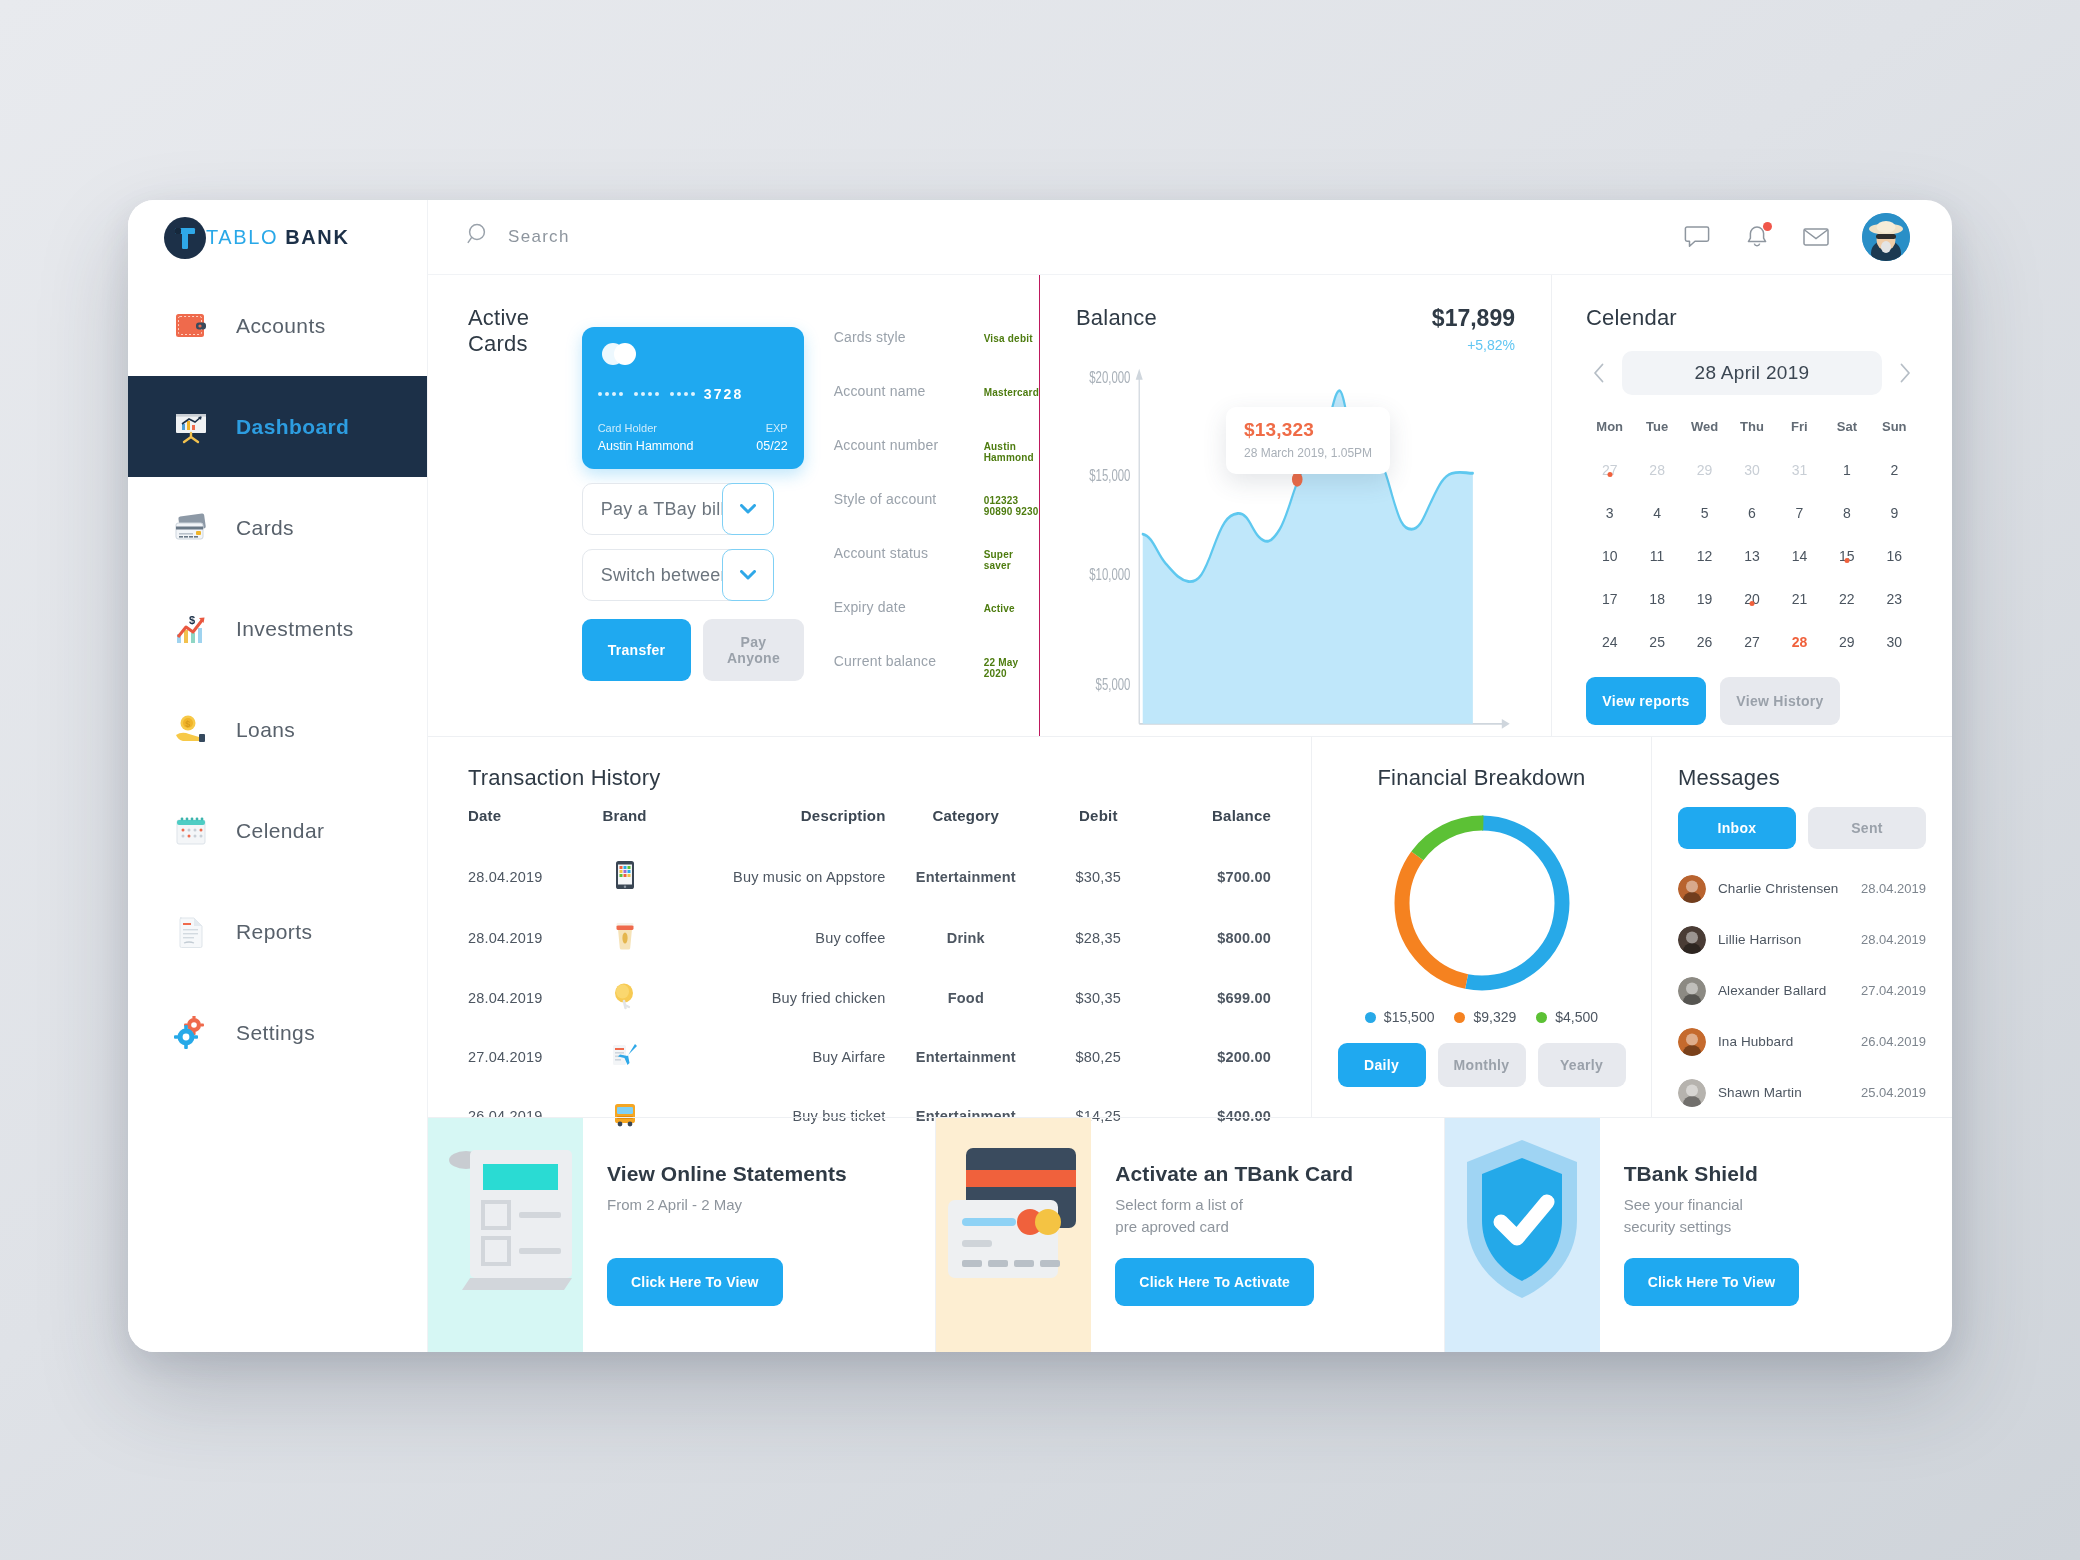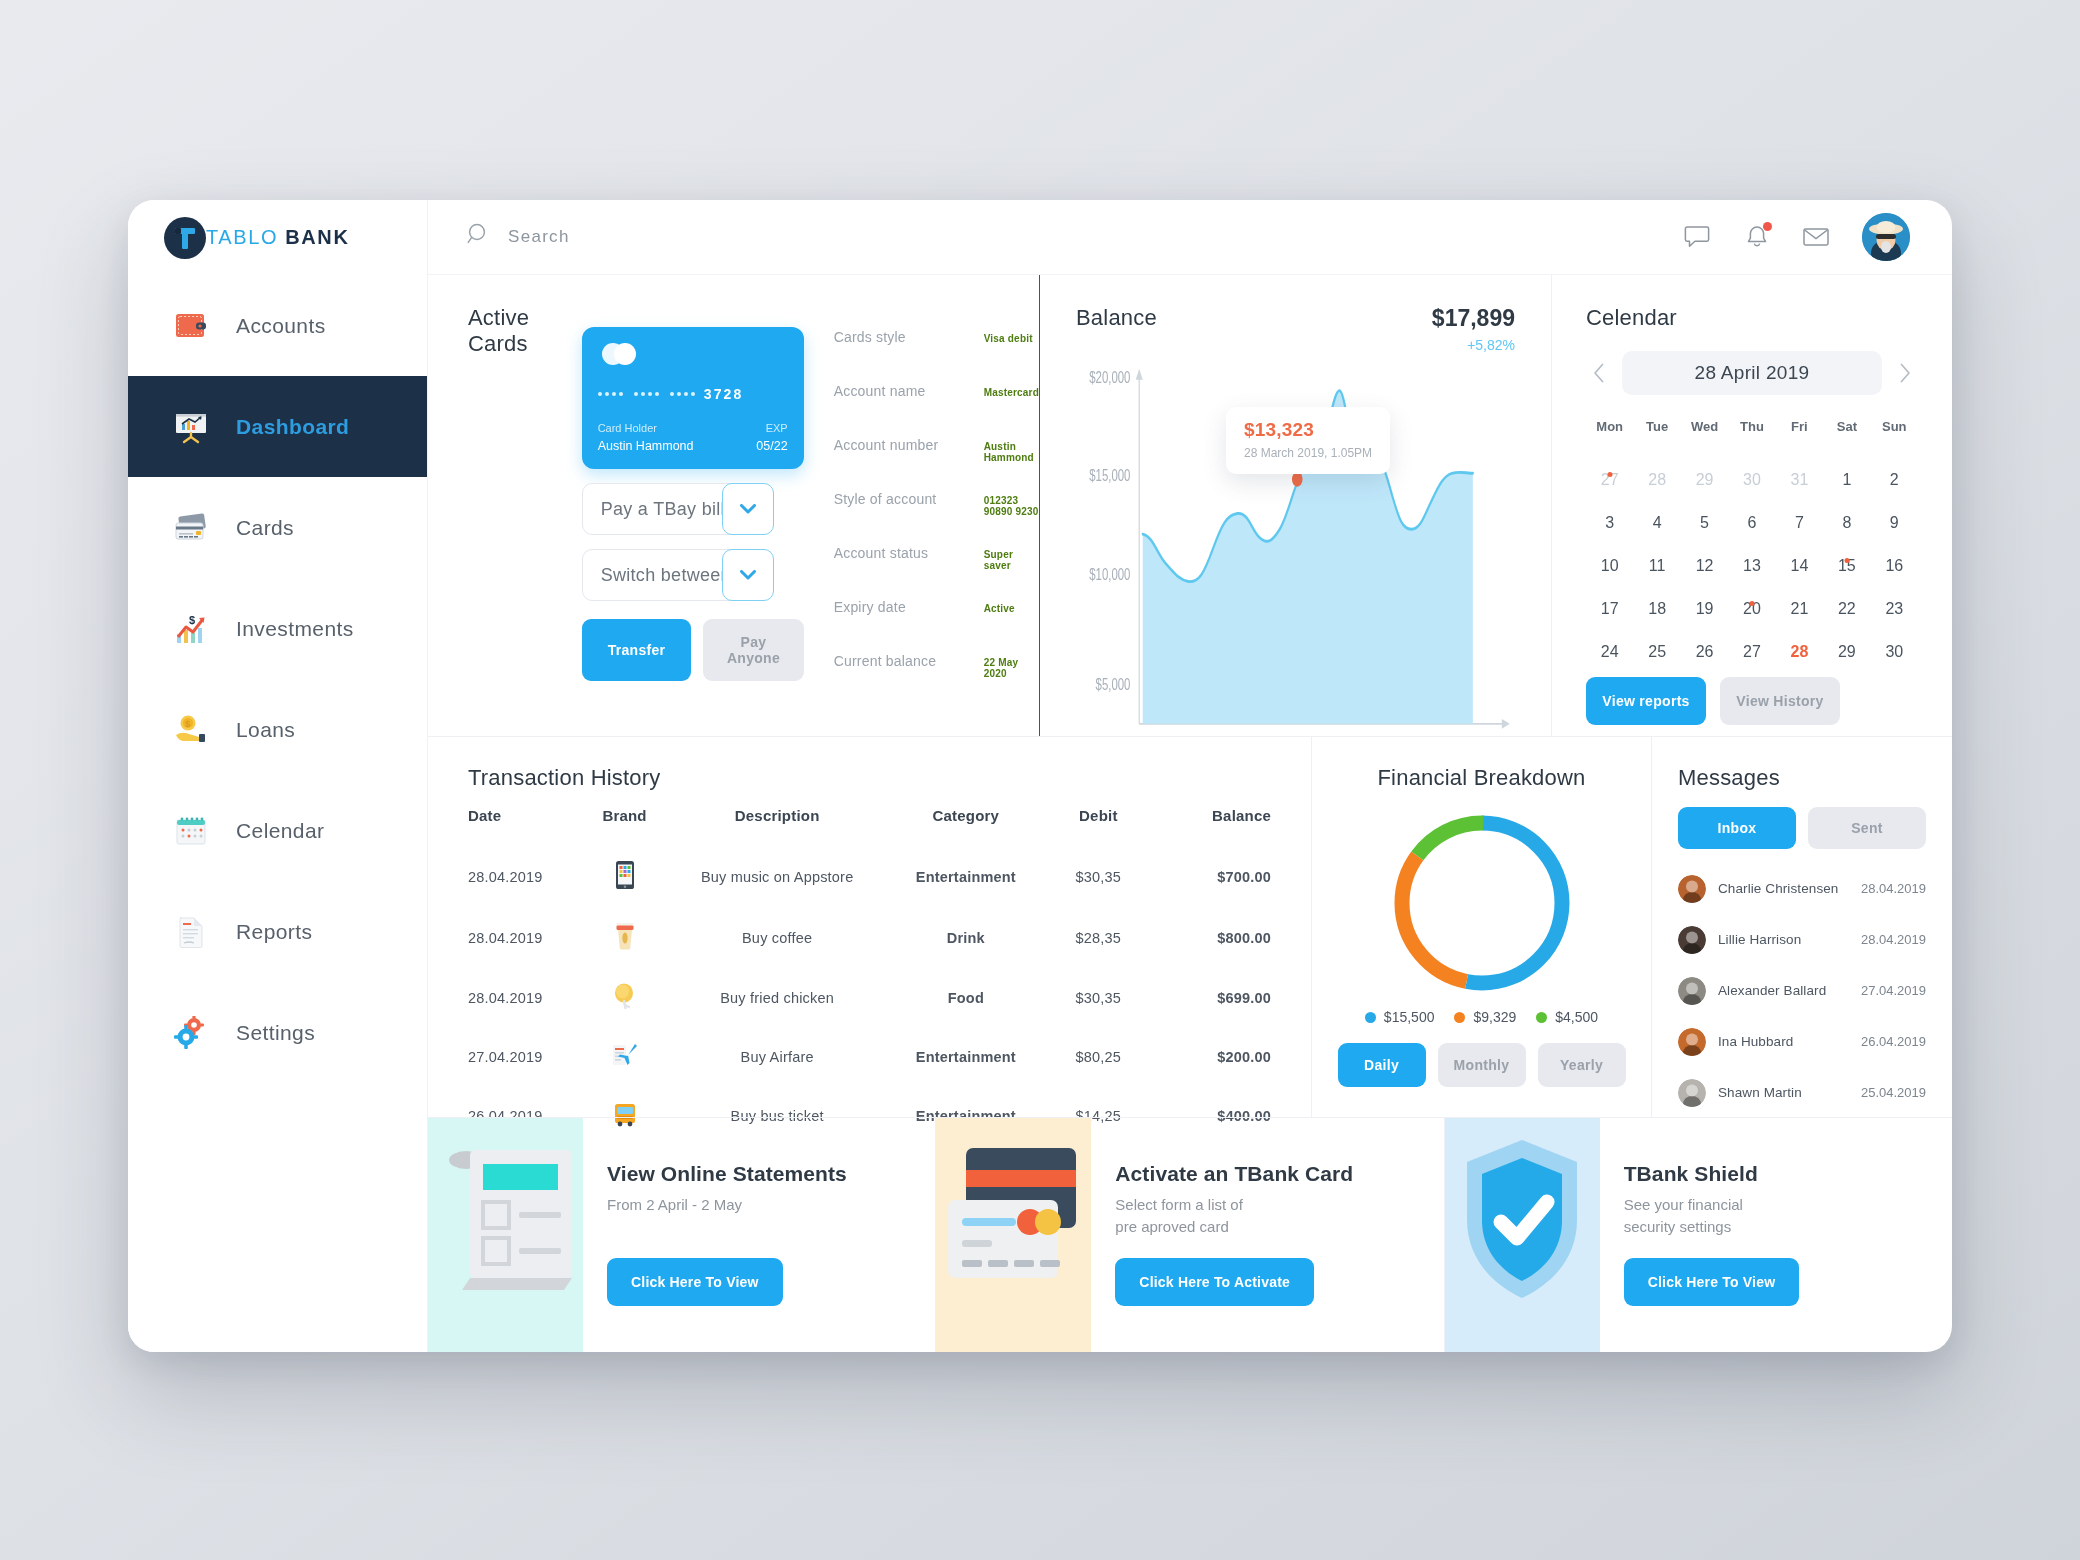--- a/index.html
+++ b/index.html
@@ -185,23 +185,23 @@
   .cal-arrow { width: 26px; height: 34px; display: flex; align-items: center; justify-content: center; cursor: pointer; }
   .cal-pill {
     flex: 1; height: 44px; background: #f2f4f7; border-radius: 10px;
     display: flex; align-items: center; justify-content: center;
     font-size: 19px; color: #3b4652; font-weight: 400; letter-spacing: .3px;
     cursor: pointer;
   }
   .cal-grid { display: grid; grid-template-columns: repeat(7, 1fr); margin-top: 16px; }
   .cal-dow { font-size: 13px; color: #626b75; font-weight: 700; text-align: center; padding: 8px 0 12px 0; }
   .cal-day {
-    font-size: 16px; color: #4a545f; text-align: center;
+    font-size: 14px; color: #4a545f; text-align: center;
     height: 43px; position: relative; cursor: pointer;
-    display: flex; align-items: flex-end; justify-content: center; padding-top: 4px;
+    display: flex; align-items: center; justify-content: center; padding-top: 4px;
   }
   .cal-day.muted { color: #c8ced5; }
   .cal-day.today { color: #f0613c; font-weight: 700; }
   .cal-day .evdot {
     position: absolute; bottom: 12px; left: 50%; transform: translateX(-50%);
     width: 5px; height: 5px; border-radius: 50%; background: #f0613c;
   }
   .cal-btns { display: flex; gap: 14px; margin-top: 16px; }
   .cal-btns .btn { padding: 16px 0; width: 120px; text-align: center; }
 
@@ -212,21 +212,21 @@
     padding: 28px 40px 0 40px;
   }
   table.tx { width: 100%; border-collapse: collapse; margin-top: 16px; table-layout: fixed; }
   table.tx th {
     font-size: 15px; color: #3b4652; font-weight: 700;
     padding-bottom: 22px; letter-spacing: .2px;
   }
   table.tx td { font-size: 14.5px; color: #4d5661; padding: 14px 0; letter-spacing: .2px; }
   .c-date { width: 14%; text-align: left; }
   .c-brand { width: 11%; text-align: center; }
-  .c-desc { width: 27%; text-align: center; }
+  .c-desc { width: 27%; text-align: right; }
   .c-cat { width: 20%; text-align: center; }
   .c-debit { width: 13%; text-align: center; }
   .c-bal { width: 15%; text-align: right; }
   td.c-cat, td.c-bal { font-weight: 700; color: #2f3a45; }
   td.c-desc { color: #49525d; }
 
   
   #fin-panel {
     width: 340px; flex: 0 0 340px;
     border-right: 1px solid #eef0f3;

